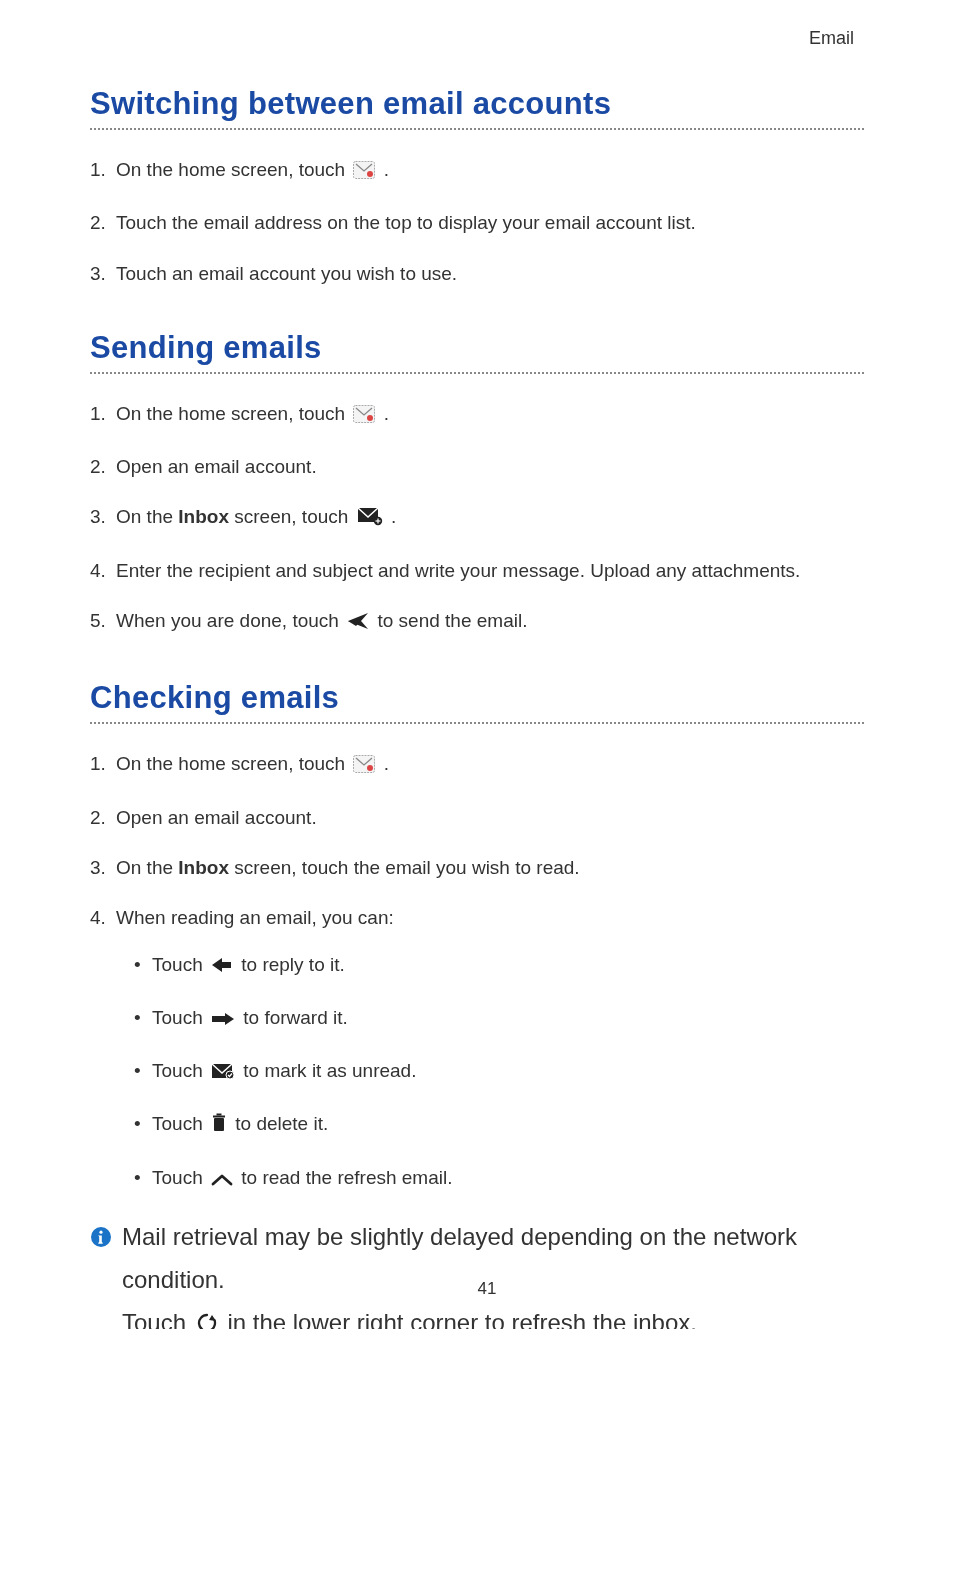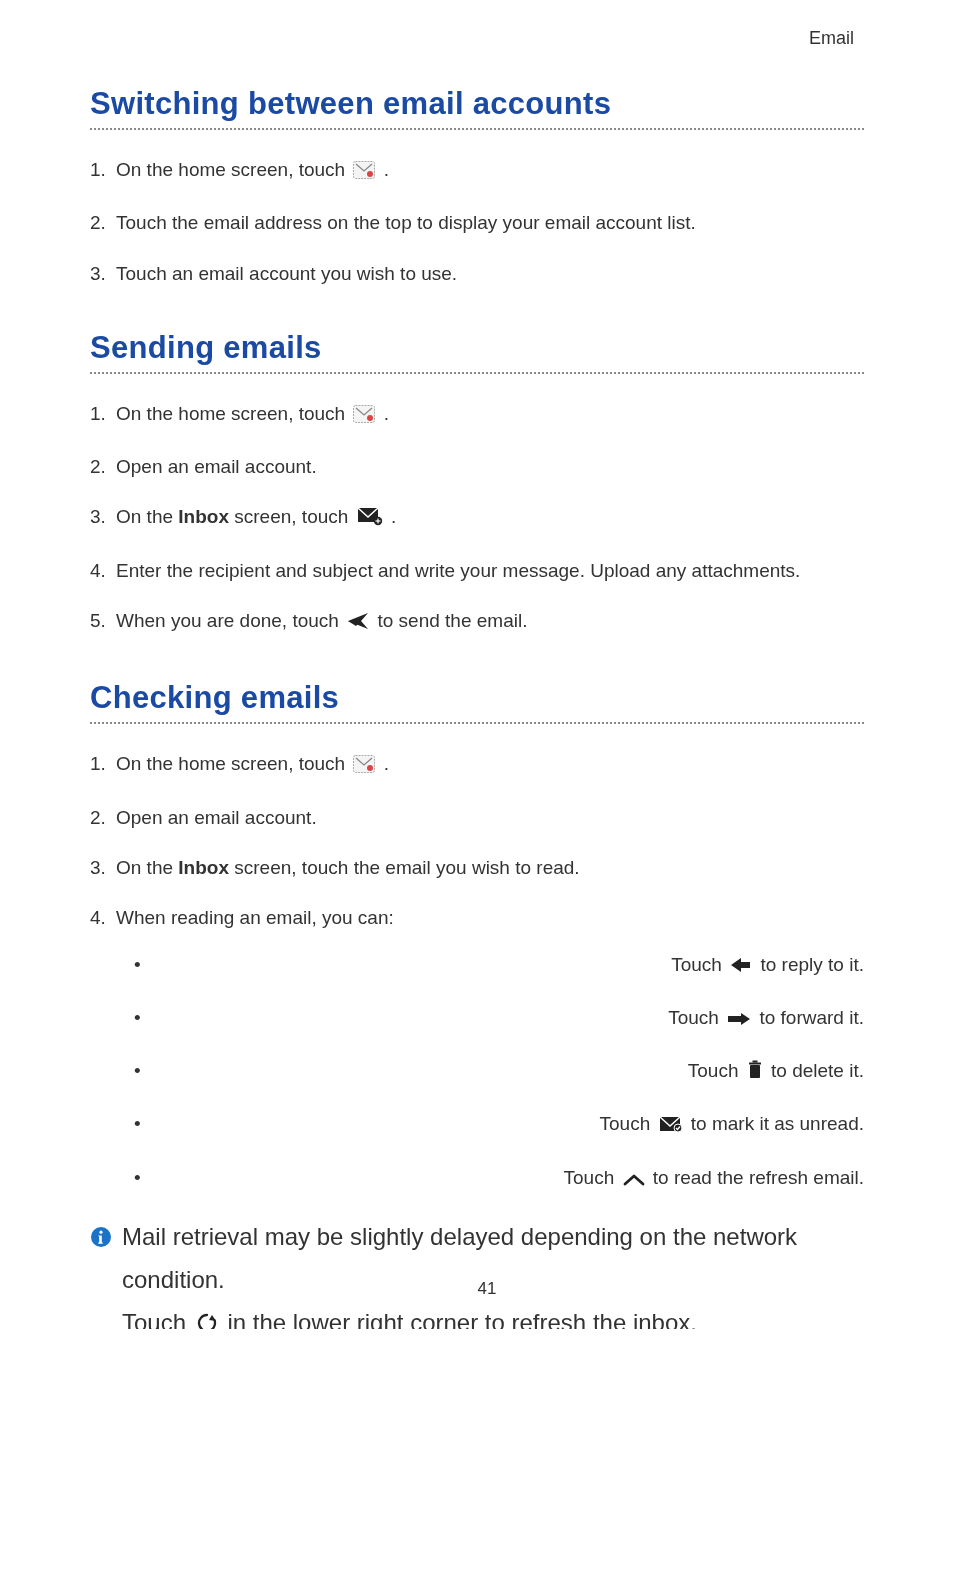--- a/index.html
+++ b/index.html
@@ -57,21 +57,20 @@
     content: counter(step) ". ";
     position: absolute;
     left: 0;
     font-size: 19px;
     color: #333;
   }
   ul.sub {
     list-style: none;
     padding: 0;
     margin: 14px 0 0 18px;
-    text-align: right;
   }
   ul.sub > li {
     font-size: 19px;
     color: #333;
     line-height: 1.7;
     margin-bottom: 18px;
     position: relative;
     padding-left: 18px;
   }
   ul.sub > li::before {
@@ -230,39 +229,39 @@
               <svg width="24" height="16" viewBox="0 0 24 16">
                 <rect x="1" y="5" width="13" height="6" fill="#222"></rect>
                 <polygon points="14,2 23,8 14,14" fill="#222"></polygon>
               </svg>
             </span>
             <span>to forward it.</span>
           </li>
           <li>
             <span>Touch </span>
             <span class="icon">
-              <svg width="16" height="20" viewBox="0 0 16 20">
-                <rect x="3" y="5" width="10" height="13" rx="1" fill="#222"></rect>
-                <rect x="2" y="2.5" width="12" height="2" fill="#222"></rect>
-                <rect x="5.5" y="0.5" width="5" height="2" fill="#222"></rect>
-              </svg>
-            </span>
-            <span> to delete it.</span>
-          </li>
-          <li>
-            <span>Touch </span>
-            <span class="icon">
               <svg width="24" height="18" viewBox="0 0 24 18">
                 <rect x="1" y="2" width="20" height="14" fill="#222"></rect>
                 <polyline points="1,2 11,11 21,2" fill="none" stroke="#fff" stroke-width="1.5"></polyline>
                 <circle cx="19" cy="13" r="4" fill="#222" stroke="#fff" stroke-width="1"></circle>
                 <polyline points="17,13 18.5,14.5 21,11.5" fill="none" stroke="#fff" stroke-width="1.3"></polyline>
               </svg>
             </span>
             <span> to mark it as unread.</span>
+          </li>
+          <li>
+            <span>Touch </span>
+            <span class="icon">
+              <svg width="16" height="20" viewBox="0 0 16 20">
+                <rect x="3" y="5" width="10" height="13" rx="1" fill="#222"></rect>
+                <rect x="2" y="2.5" width="12" height="2" fill="#222"></rect>
+                <rect x="5.5" y="0.5" width="5" height="2" fill="#222"></rect>
+              </svg>
+            </span>
+            <span> to delete it.</span>
           </li>
           <li>
             <span>Touch </span>
             <span class="icon">
               <svg width="22" height="14" viewBox="0 0 22 14">
                 <polyline points="2,11 11,3 20,11" fill="none" stroke="#222" stroke-width="2.8" stroke-linecap="round" stroke-linejoin="round"></polyline>
               </svg>
             </span>
             <span> to read the refresh email.</span>
           </li>

